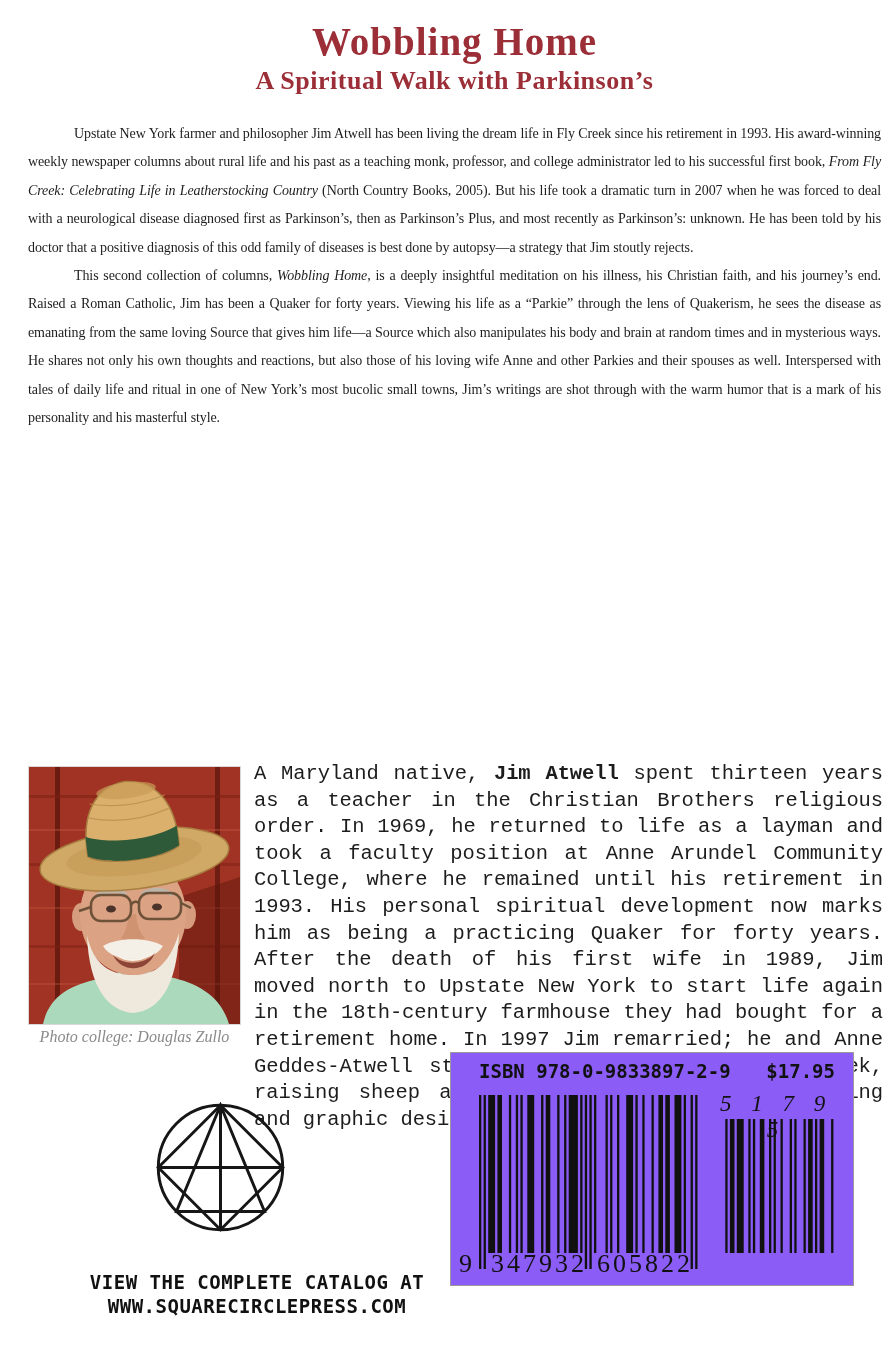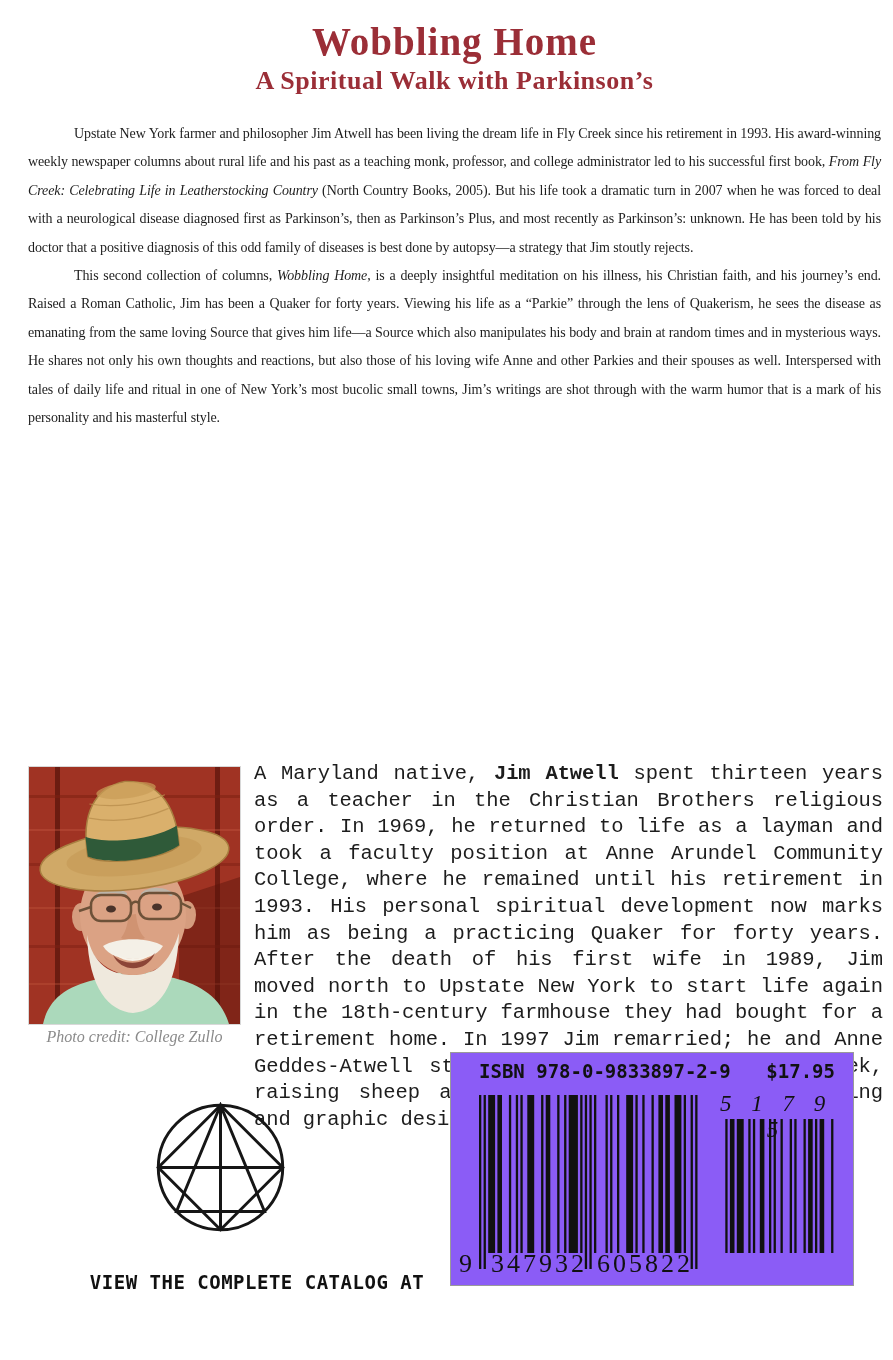--- a/index.html
+++ b/index.html
@@ -103,36 +103,37 @@
         <ellipse cx="104" cy="92" rx="95" ry="30" fill="#d0a967" stroke="#a87f41" stroke-width="1.5"></ellipse>
         <ellipse cx="104" cy="89" rx="68" ry="19" fill="#c49a55" opacity="0.6"></ellipse>
         <path d="M58,84 C56,40 74,16 104,14 C134,16 152,40 150,84 C136,96 72,96 58,84 Z" fill="#dab06c" stroke="#a87f41" stroke-width="1.5"></path>
         <ellipse cx="104" cy="23" rx="30" ry="8" fill="#c99c57" opacity="0.7"></ellipse>
         <path d="M58,84 C80,96 128,96 150,84 L150,64 C128,75 80,75 58,64 Z" fill="#2f5a39"></path>
         <path d="M64,46 C90,54 118,54 144,46" stroke="#b98f4e" stroke-width="1.2" fill="none" opacity="0.8"></path>
         <path d="M66,32 C90,39 118,39 142,32" stroke="#b98f4e" stroke-width="1.2" fill="none" opacity="0.8"></path>
       </g>
     </svg>
   </div>
-  <div class="photo-caption">Photo credit: College Zullo</div>
+  <div class="photo-caption">Photo college: Douglas Zullo</div>
 
   <p class="bio"><span>A Maryland native, </span><span class="seg-bold">Jim Atwell</span><span> spent thirteen years as a teacher in the Christian Brothers religious order. In 1969, he returned to life as a layman and took a faculty position at Anne Arundel Community College, where he remained until his retirement in 1993. His personal spiritual development now marks him as being a practicing Quaker for forty years. After the death of his first wife in 1989, Jim moved north to Upstate New York to start life again in the 18th-century farmhouse they had bought for a retirement home. In 1997 Jim remarried; he and Anne Geddes-Atwell still make their home in Fly Creek, raising sheep and chickens, and pursuing writing and graphic design, respectively.</span></p>
 
   <div class="logo">
     <svg width="131" height="131" viewBox="0 0 200 200" xmlns="http://www.w3.org/2000/svg">
       <g fill="none" stroke="#161616" stroke-width="4.5">
         <circle cx="100" cy="100" r="95"></circle>
         <line x1="100" y1="5" x2="100" y2="195"></line>
         <line x1="5" y1="100" x2="195" y2="100"></line>
         <path d="M100,5 L195,100 L100,195 L5,100 Z"></path>
         <path d="M100,5 L167.2,167.2 L32.8,167.2 Z"></path>
       </g>
     </svg>
   </div>
   <div class="pub-line l1">VIEW THE COMPLETE CATALOG AT</div>
+  <div class="pub-line l2">WWW.SQUARECIRCLEPRESS.COM</div>
 
   <div class="barcode-box">
     <div class="isbn-row">
       <span>ISBN 978-0-9833897-2-9</span>
       <span>$17.95</span>
     </div>
     <div id="main-bars"><svg width="219" height="174">
           <rect x="0.00" y="0" width="2.30" height="174"></rect>
           <rect x="4.60" y="0" width="2.30" height="174"></rect>
           <rect x="9.20" y="0" width="6.90" height="158"></rect>

